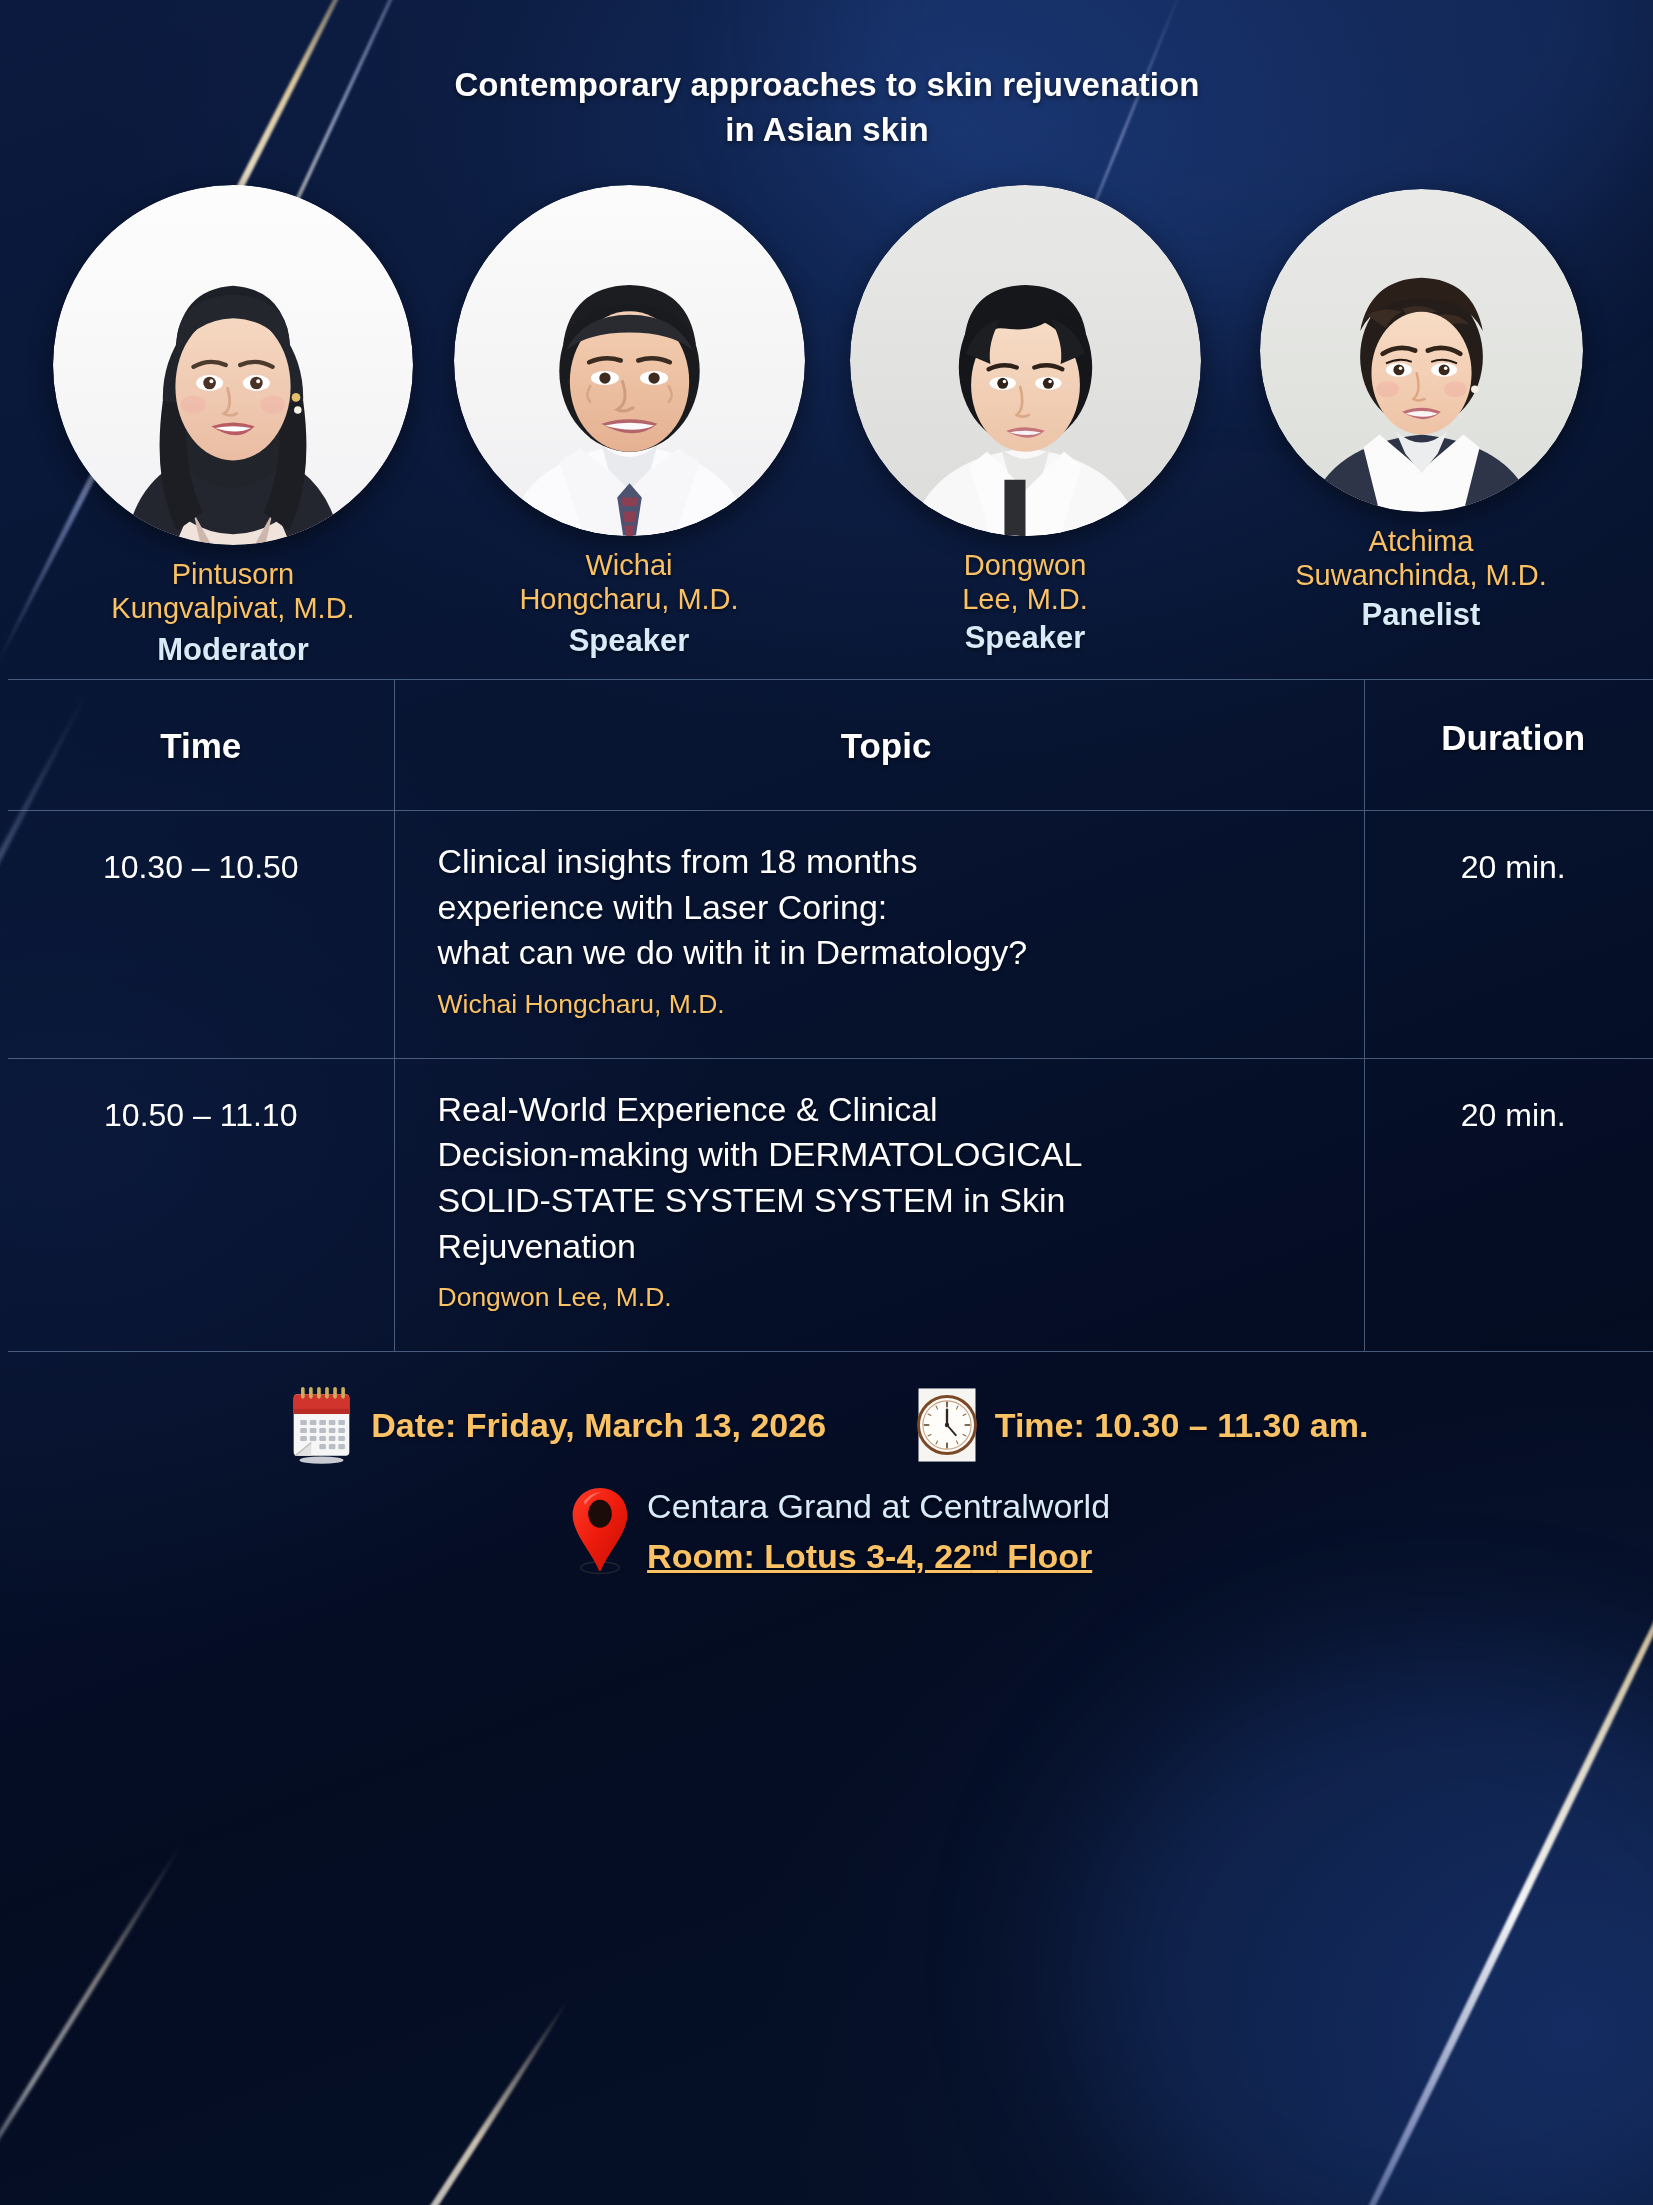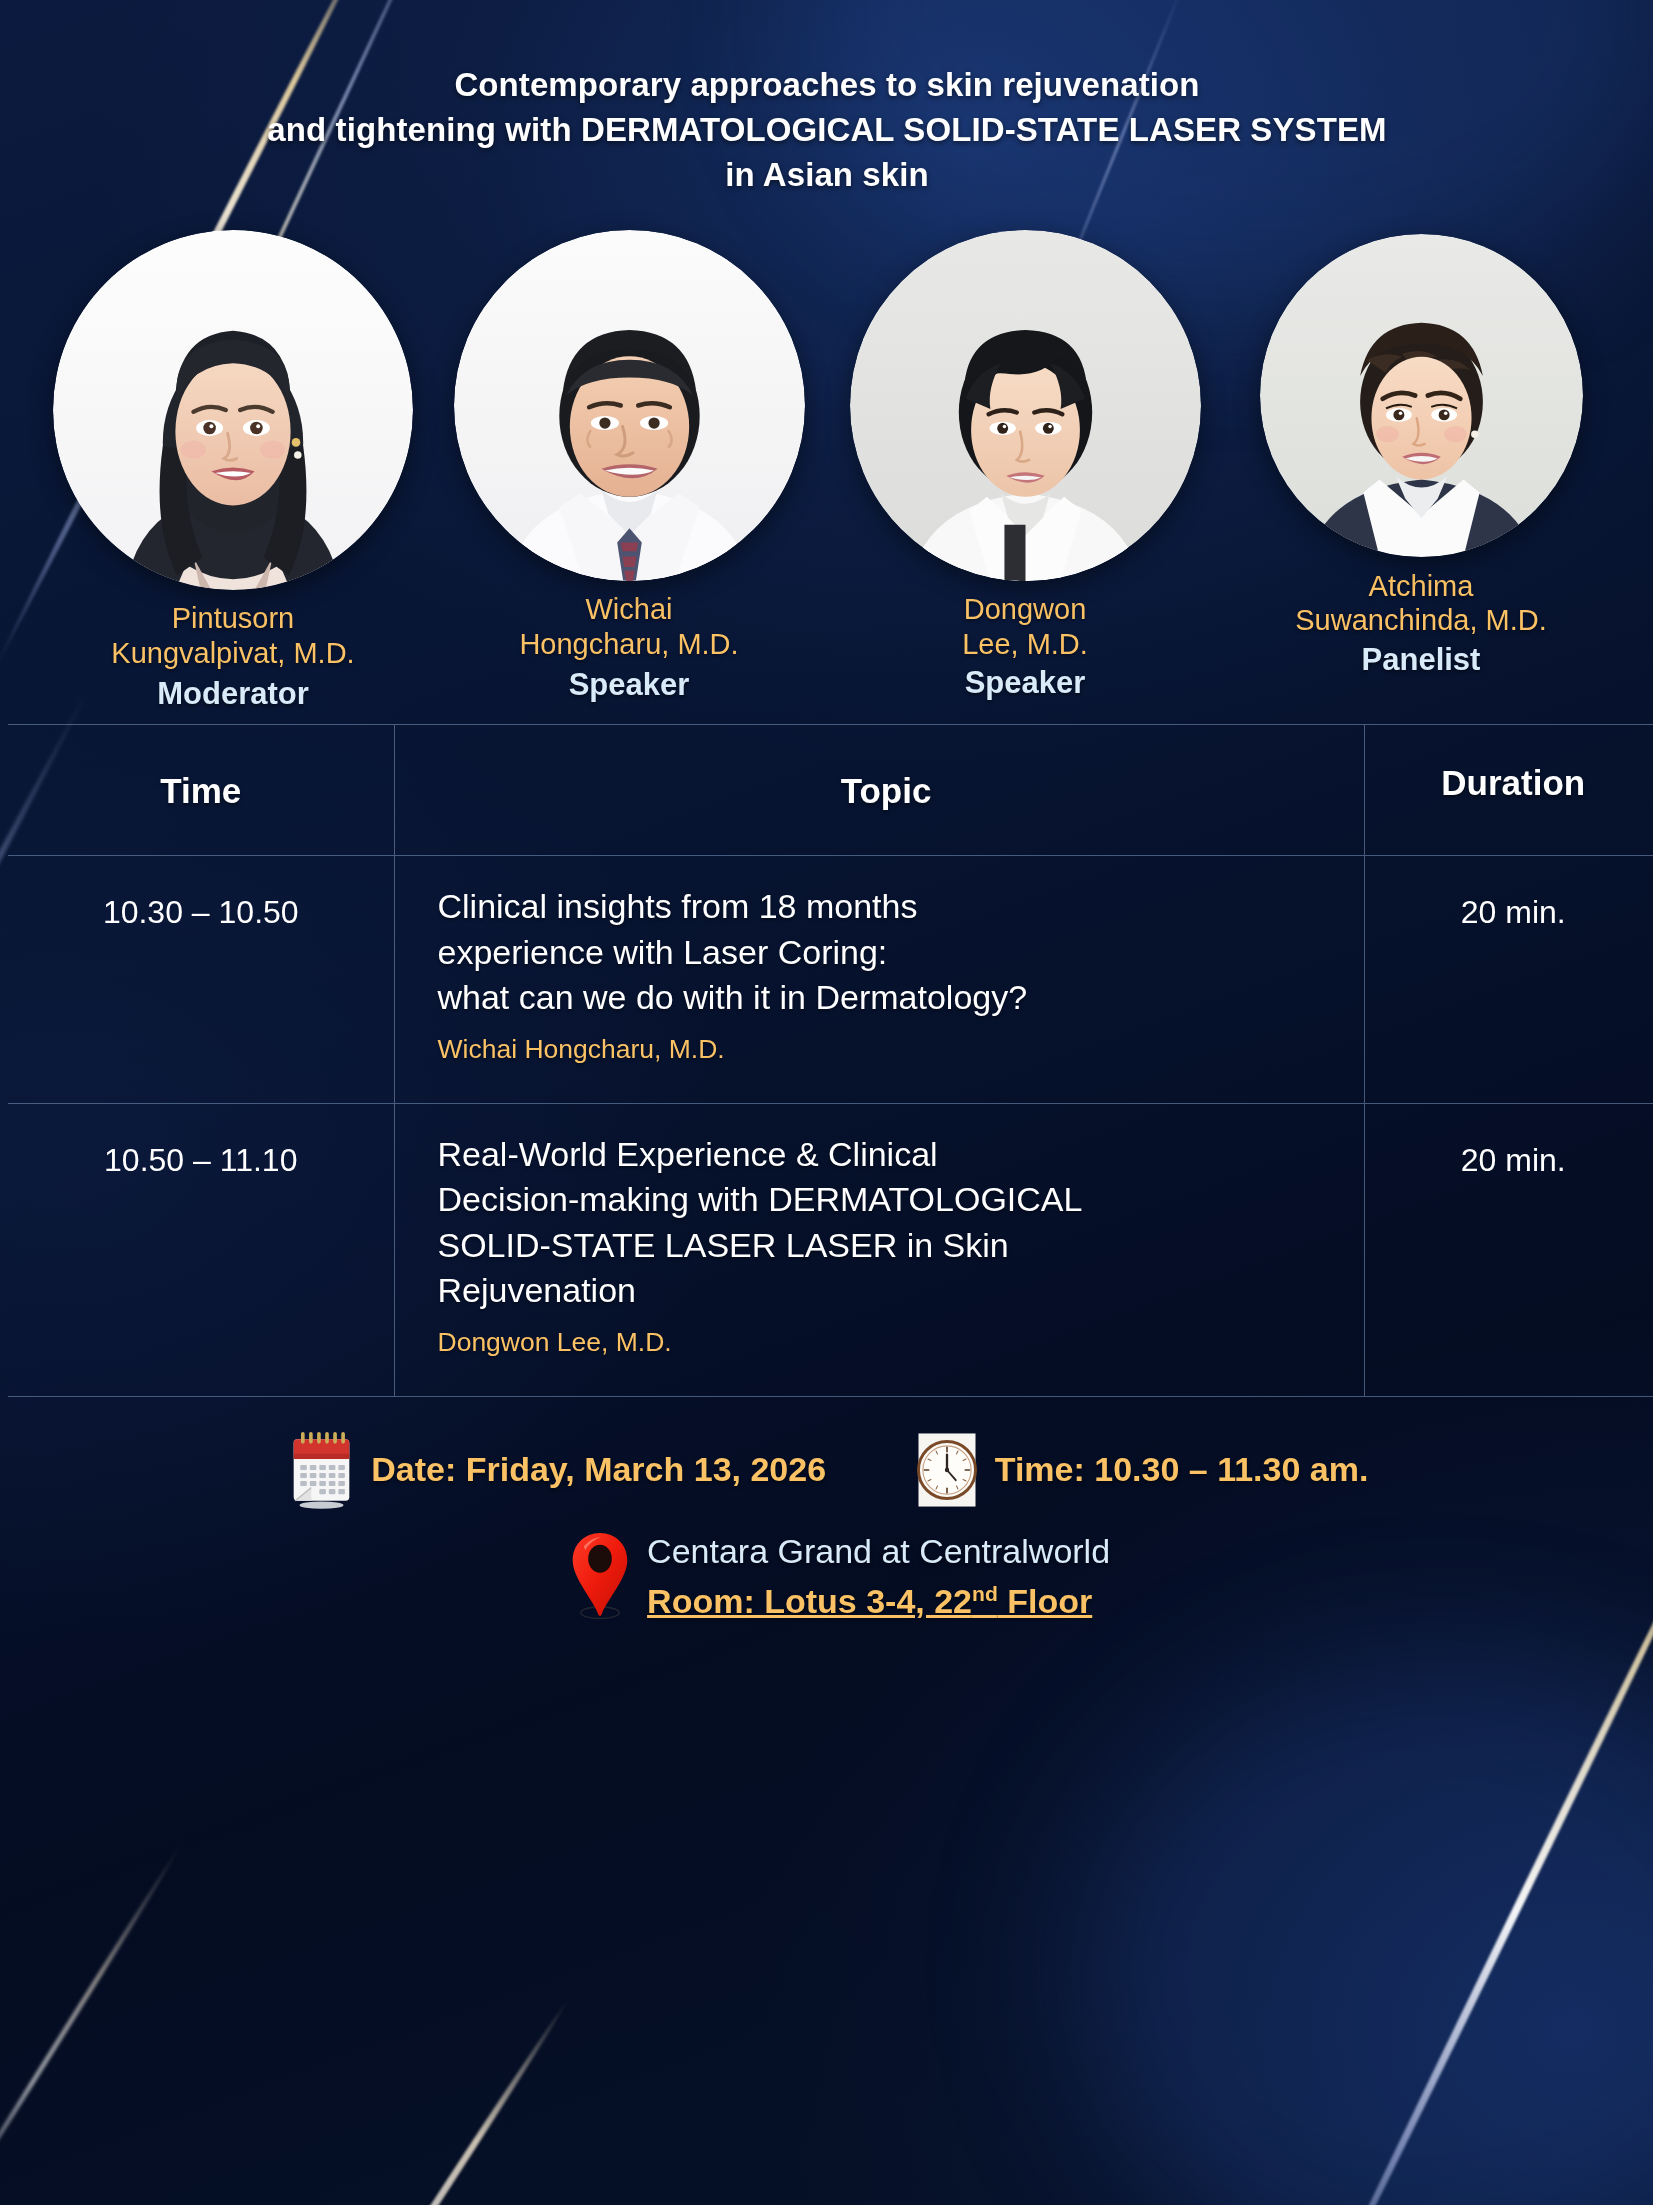--- a/index.html
+++ b/index.html
@@ -262,21 +262,20 @@
     </div>
   <div class="streak streak-e">
       <i></i>
     </div>
   <div class="streak streak-f">
       <i></i>
     </div>
 
   <div class="title">
     <span class="ln">Contemporary approaches to skin rejuvenation</span>
-    <span class="ln">and tightening with DERMATOLOGICAL SOLID-STATE LASER SYSTEM</span>
     <span class="ln">in Asian skin</span>
   </div>
 
   <div class="speakers">
 
     <div class="speaker s1">
       <div class="avatar">
         <svg viewBox="0 0 200 200">
           <defs>
             <clipPath id="cl1">
@@ -503,21 +502,21 @@
           </div>
         </td>
         <td class="cell-dur">20 min.</td>
       </tr>
 
       <tr class="row-2">
         <td class="cell-time">10.50 – 11.10</td>
         <td class="cell-topic">
           <div class="topic-line">Real-World Experience &amp; Clinical</div>
           <div class="topic-line">Decision-making with DERMATOLOGICAL</div>
-          <div class="topic-line">SOLID-STATE LASER LASER in Skin</div>
+          <div class="topic-line">SOLID-STATE SYSTEM SYSTEM in Skin</div>
           <div class="topic-line">Rejuvenation</div>
           <div class="topic-speakers">
             <div class="topic-speaker">Dongwon Lee, M.D.</div>
           </div>
         </td>
         <td class="cell-dur">20 min.</td>
       </tr>
 
     </tbody>
   </table>

